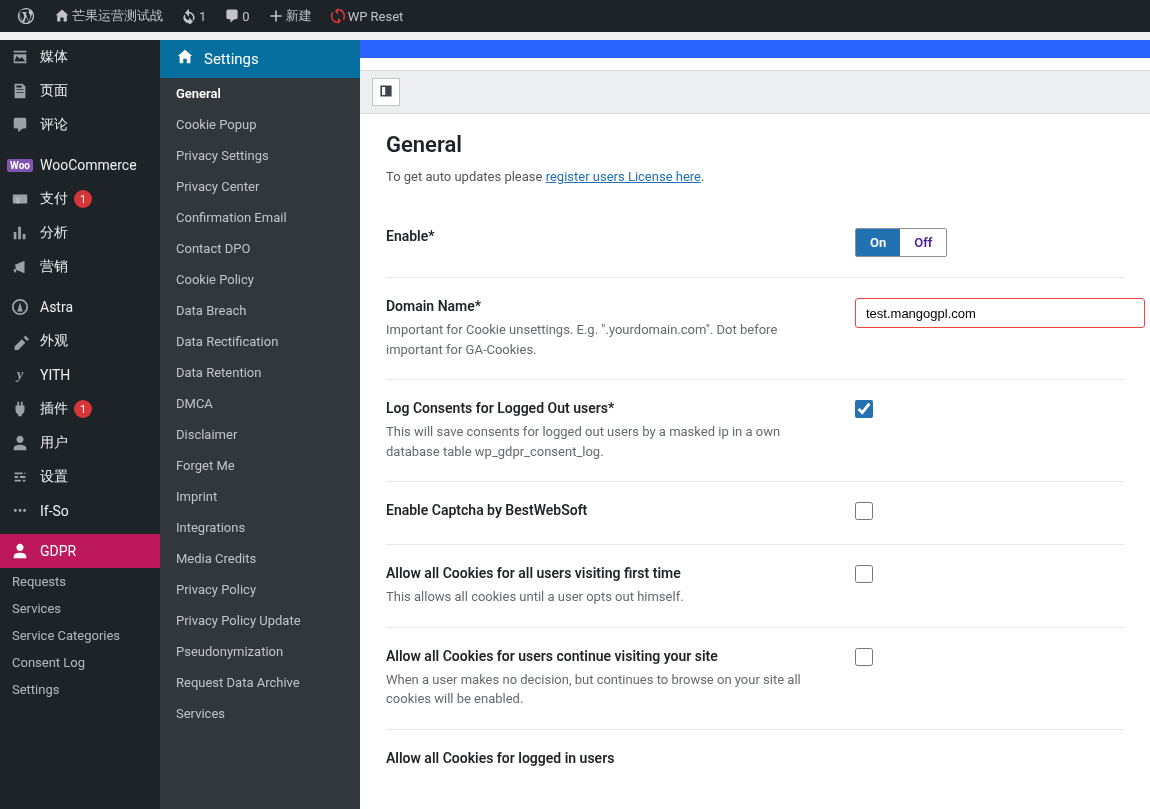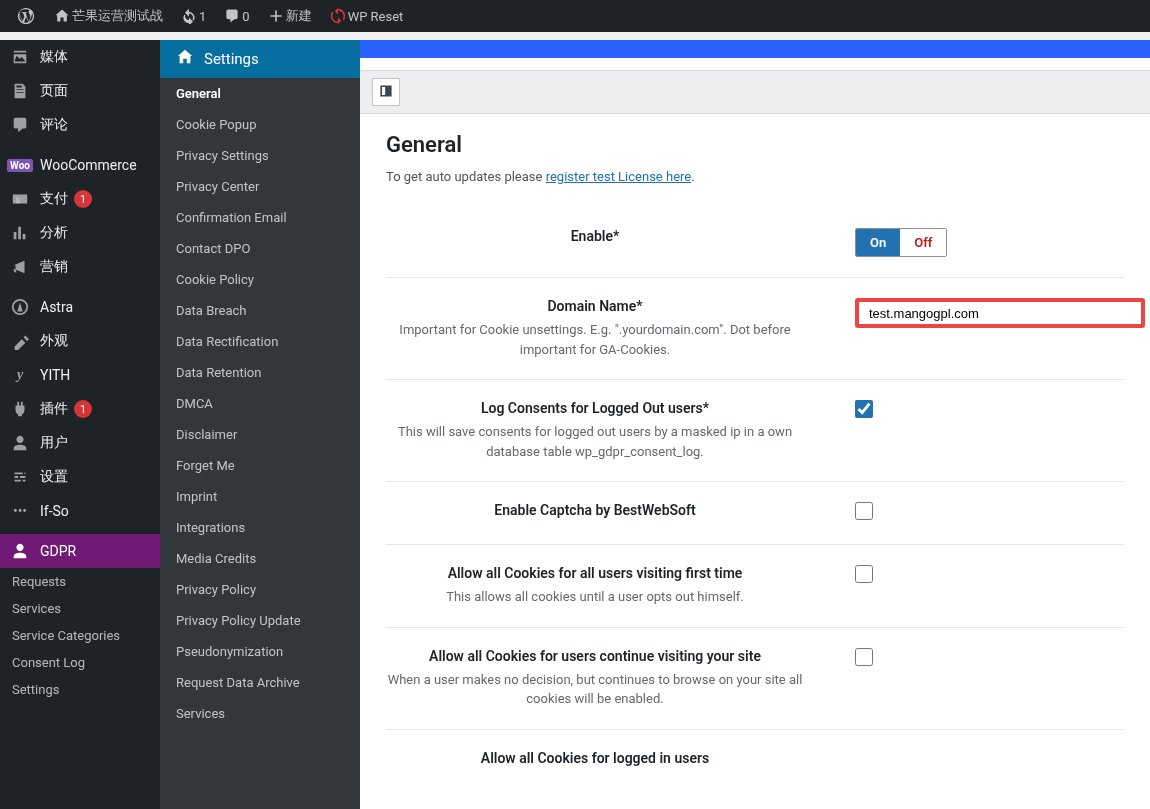--- a/index.html
+++ b/index.html
@@ -8,21 +8,21 @@
   .adminbar .ab-item { display: flex; align-items: center; padding: 0 8px; height: 32px; cursor: pointer; }
   .adminbar .ab-icon { width: 20px; height: 20px; display: inline-flex; align-items: center; justify-content: center; font-size: 18px; }
   .adminbar .ab-label { margin-left: 0; }
 
   .container { display: flex; width: 100%; height: calc(100vh - 32px); min-height: 777px; margin-top: 8px; }
 
   .mainmenu { width: 160px; background: #1d2327; color: #f0f0f1; flex-shrink: 0; }
   .mainmenu .menu-item { display: flex; align-items: center; height: 34px; padding: 0 10px; cursor: pointer; color: #f0f0f1; font-size: 14px; position: relative; }
   .mainmenu .menu-item .mi-icon { width: 20px; height: 20px; display: inline-flex; align-items: center; justify-content: center; margin-right: 10px; color: rgba(240,246,252,.6); }
   .mainmenu .menu-sep { height: 6px; }
-  .mainmenu .menu-item.current { background: #701a75; color: #fff; }
+  .mainmenu .menu-item.current { background: #be185d; color: #fff; }
   .mainmenu .menu-item.current .mi-icon { color: #fff; }
   .mainmenu .menu-item.current::after { content: ""; position: absolute; right: -8px; top: 50%; margin-top: -8px; border: 8px solid transparent; border-right-color: #32373c; }
   .mainmenu .submenu { background: #1d2327; }
   .mainmenu .submenu .sub-item { padding: 6px 12px; color: rgba(240,246,252,.7); font-size: 13px; cursor: pointer; }
   .badge { display: inline-flex; min-width: 18px; height: 18px; border-radius: 9px; background: #d63638; color: #fff; font-size: 11px; align-items: center; justify-content: center; margin-left: 6px; padding: 0 5px; }
 
   .settingsmenu { width: 200px; background: #32373c; color: #f0f0f1; flex-shrink: 0; }
   .settingsmenu .s-tab { display: flex; align-items: center; height: 38px; padding: 0 16px; background: #066fa0; color: #fff; font-size: 15px; }
   .settingsmenu .s-tab .mi-icon { margin-right: 10px; }
   .settingsmenu .s-item { padding: 8px 16px; color: #c3c4c7; font-size: 13px; cursor: pointer; }
@@ -33,31 +33,31 @@
   .toolbar-row { height: 44px; background: #eceeef; border-top: 1px solid #dcdcde; border-bottom: 1px solid #dcdcde; display: flex; align-items: center; padding: 0 12px; }
   .toolbar-btn { width: 28px; height: 28px; border: 1px solid #c3c4c7; background: #fff; display: inline-flex; align-items: center; justify-content: center; cursor: pointer; }
 
   .page-body { padding: 18px 26px 40px; }
   .page-body h2 { font-size: 22px; font-weight: 600; color: #1d2327; margin-bottom: 12px; }
   .lead-text { color: #555; margin-bottom: 24px; }
   .lead-text a { color: #2271b1; text-decoration: underline; }
 
   .field-row { display: flex; border-bottom: 1px solid #e4e6e8; padding: 20px 0; }
   .field-row.no-border { border-bottom: none; }
-  .field-left { flex: 0 0 430px; padding-right: 12px; text-align: center; }
+  .field-left { flex: 0 0 430px; padding-right: 12px; }
   .field-left .label { font-weight: 600; color: #1d2327; font-size: 14px; margin-bottom: 6px; }
   .field-left .desc { color: #646970; font-size: 13px; line-height: 1.5; }
   .field-left .desc a { color: #2271b1; text-decoration: underline; }
   .field-right { flex: 1; display: flex; align-items: flex-start; padding-left: 39px; }
 
   .toggle { display: inline-flex; border: 1px solid #8c8f94; border-radius: 2px; overflow: hidden; }
-  .toggle .tg-opt { padding: 6px 14px; font-size: 13px; font-weight: 600; cursor: pointer; background: #fff; color: #b91c1c; }
+  .toggle .tg-opt { padding: 6px 14px; font-size: 13px; font-weight: 600; cursor: pointer; background: #fff; color: #4c1d95; }
   .toggle .tg-opt.active { background: #2271b1; color: #fff; }
 
-  input.text { width: 290px; height: 30px; border: 4px solid #ef4444; border-radius: 3px; padding: 0 10px; font-size: 13px; }
+  input.text { width: 290px; height: 30px; border: 1px solid #ef4444; border-radius: 3px; padding: 0 10px; font-size: 13px; }
   input.cb { width: 18px; height: 18px; accent-color: #2271b1; }
   svg { fill: currentColor; }
 </style>
 </head>
 <body>
 
 <div class="adminbar">
   <div class="ab-item">
     <span class="ab-icon">
         <svg viewBox="0 0 20 20" width="18" height="18">
@@ -274,21 +274,21 @@
     <div class="toolbar-row">
       <div class="toolbar-btn">
         <span><svg viewBox="0 0 20 20" width="16" height="16" fill="#646970">
               <path d="M3 3h14v14H3V3zm2 2v10h4V5H5z"></path>
             </svg></span>
       </div>
     </div>
     <div class="page-body">
       <h2>General</h2>
       <p class="lead-text">
-        <span>To get auto updates please </span><a href="#">register test License here</a>.
+        <span>To get auto updates please </span><a href="#">register users License here</a>.
       </p>
 
       <div class="field-row">
         <div class="field-left">
           <div class="label">Enable*</div>
         </div>
         <div class="field-right">
           <div class="toggle">
             <span class="tg-opt active">On</span>
             <span class="tg-opt">Off</span>

